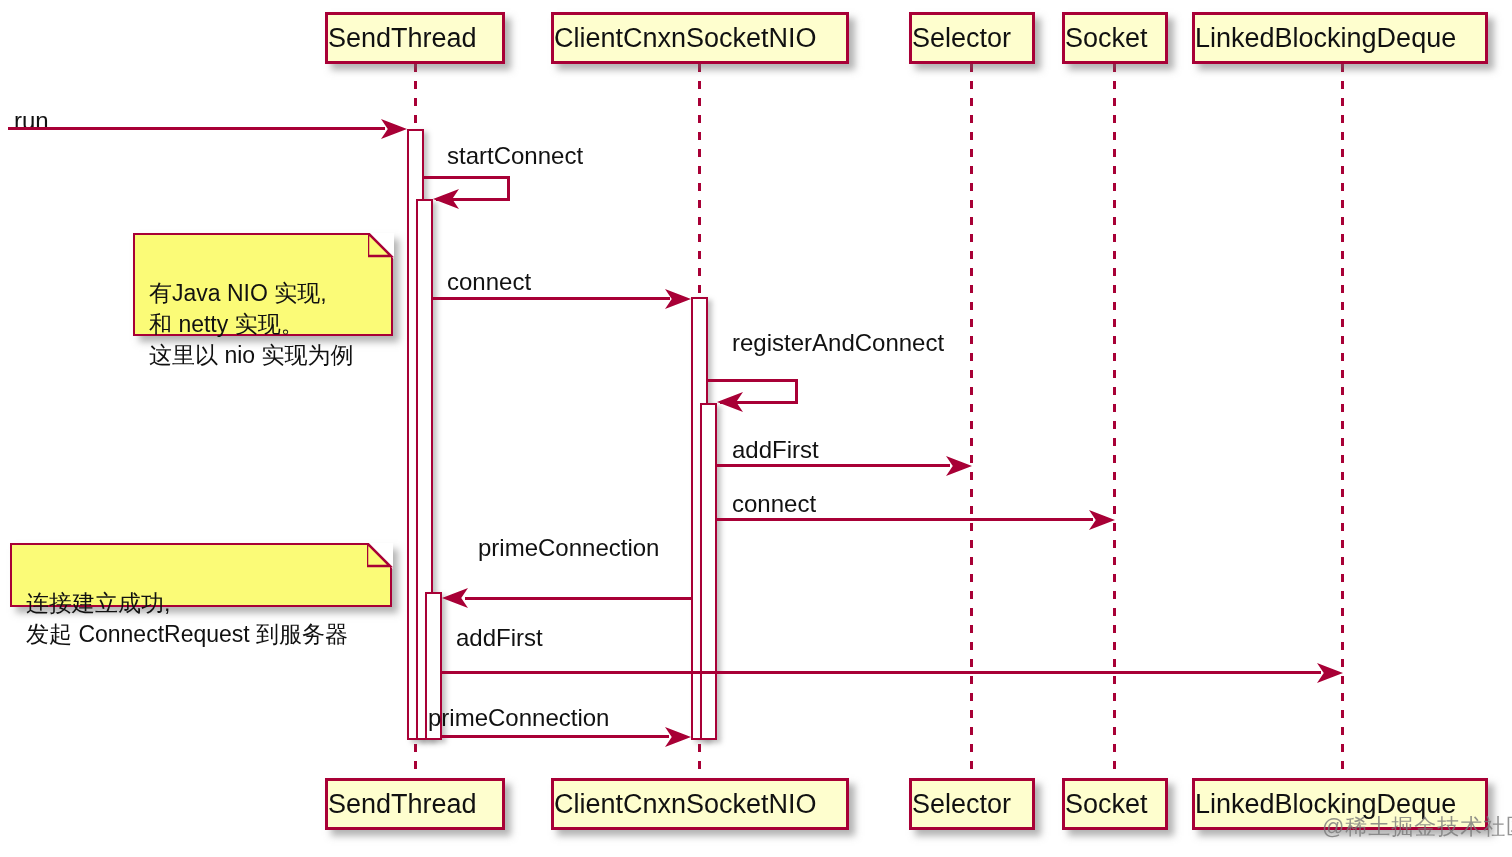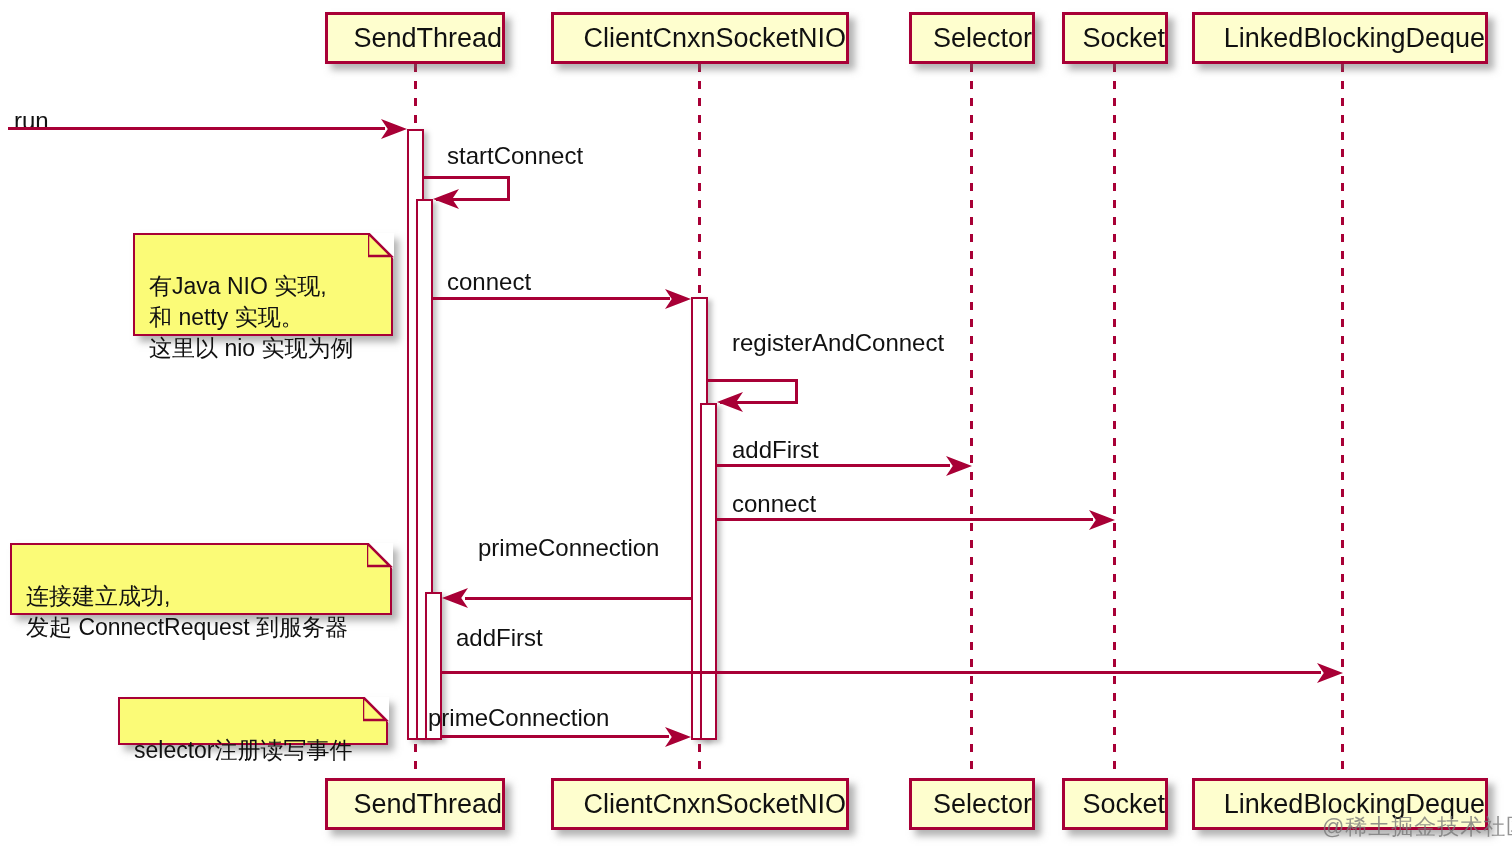--- a/index.html
+++ b/index.html
@@ -10,40 +10,40 @@
   
   .lifeline{
     position:absolute;width:3px;top:64px;height:716px;
     background:repeating-linear-gradient(to bottom,#A80036 0 8px,transparent 8px 17px);
   }
   
   .pbox{
     position:absolute;height:52px;box-sizing:border-box;
     background:#FEFECE;border:3px solid #A80036;
     box-shadow:6px 6px 7px rgba(105,105,105,.5);
-    display:flex;align-items:center;justify-content:flex-end;
+    display:flex;align-items:center;justify-content:flex-start;
     font-size:27px;white-space:nowrap;
   }
   
   .act{
     position:absolute;width:17px;box-sizing:border-box;background:#ffffff;
     border:2.5px solid #A80036;box-shadow:4px 3px 5px rgba(105,105,105,.4);
   }
   
   .mline{position:absolute;height:3px;background:#A80036;}
   .vline{position:absolute;width:3px;background:#A80036;}
   .ah{position:absolute;width:26px;height:20px;background:#A80036;}
   .ah.right{clip-path:polygon(0 0,100% 50%,0 100%,26% 50%);}
   .ah.left{clip-path:polygon(100% 0,0 50%,100% 100%,74% 50%);}
   .mlabel{position:absolute;font-size:24px;white-space:nowrap;}
   
   .note{
     position:absolute;box-sizing:border-box;background:#FBFB77;
     border:2.5px solid #A80036;box-shadow:6px 6px 7px rgba(105,105,105,.5);
-    font-size:23px;line-height:31px;padding:5px 14px;white-space:pre-line;
+    font-size:23px;line-height:31px;padding:12px 14px;white-space:pre-line;
   }
   .fold{position:absolute;top:-2.5px;right:-2.5px;}
   .watermark{
     position:absolute;left:1322px;top:812px;font-size:22px;
     color:rgba(120,120,120,.8);letter-spacing:1px;white-space:nowrap;
   }
 </style>
 </head>
 <body>
 
@@ -95,30 +95,23 @@
 
   <div class="note" style="left:133px;top:233px;width:260px;height:103px">
     <span>有Java NIO 实现,
 和 netty 实现。
 这里以 nio 实现为例</span>
     <svg class="fold" width="26" height="26" viewBox="0 0 26 26">
         <polygon points="0,0 26,0 26,26" fill="#ffffff"></polygon>
         <polygon points="0,0 23,23 0,23" fill="#FBFB77" stroke="#A80036" stroke-width="2.5"></polygon>
       </svg>
   </div>
-  <div class="note" style="left:10px;top:543px;width:382px;height:72px">
+  <div class="note" style="left:10px;top:543px;width:382px;height:64px">
     <span>连接建立成功,
 发起 ConnectRequest 到服务器</span>
-    <svg class="fold" width="26" height="26" viewBox="0 0 26 26">
-        <polygon points="0,0 26,0 26,26" fill="#ffffff"></polygon>
-        <polygon points="0,0 23,23 0,23" fill="#FBFB77" stroke="#A80036" stroke-width="2.5"></polygon>
-      </svg>
-  </div>
-  <div class="note" style="left:118px;top:697px;width:270px;height:48px">
-    <span>selector注册读写事件</span>
     <svg class="fold" width="26" height="26" viewBox="0 0 26 26">
         <polygon points="0,0 26,0 26,26" fill="#ffffff"></polygon>
         <polygon points="0,0 23,23 0,23" fill="#FBFB77" stroke="#A80036" stroke-width="2.5"></polygon>
       </svg>
   </div>
 
   <div class="mlabel" style="left:14px;top:107px">run</div>
   <div class="mline" style="left:8px;top:127px;width:377px"></div>
   <div class="ah right" style="left:381px;top:119px"></div>
 

